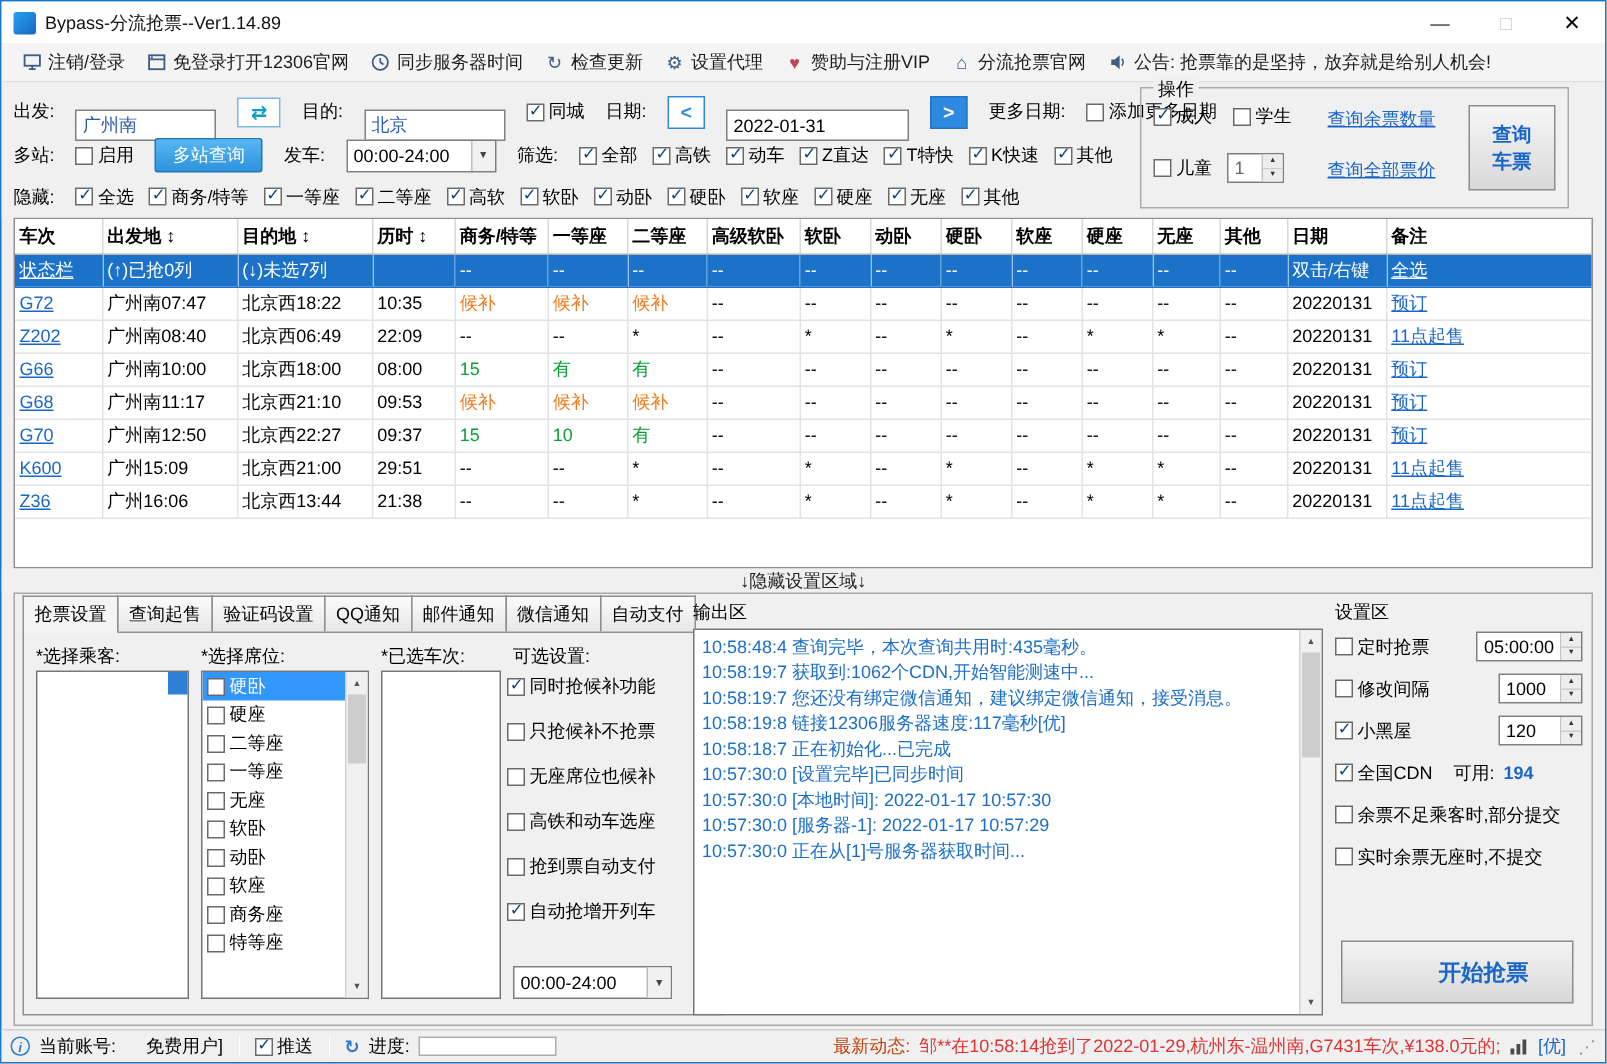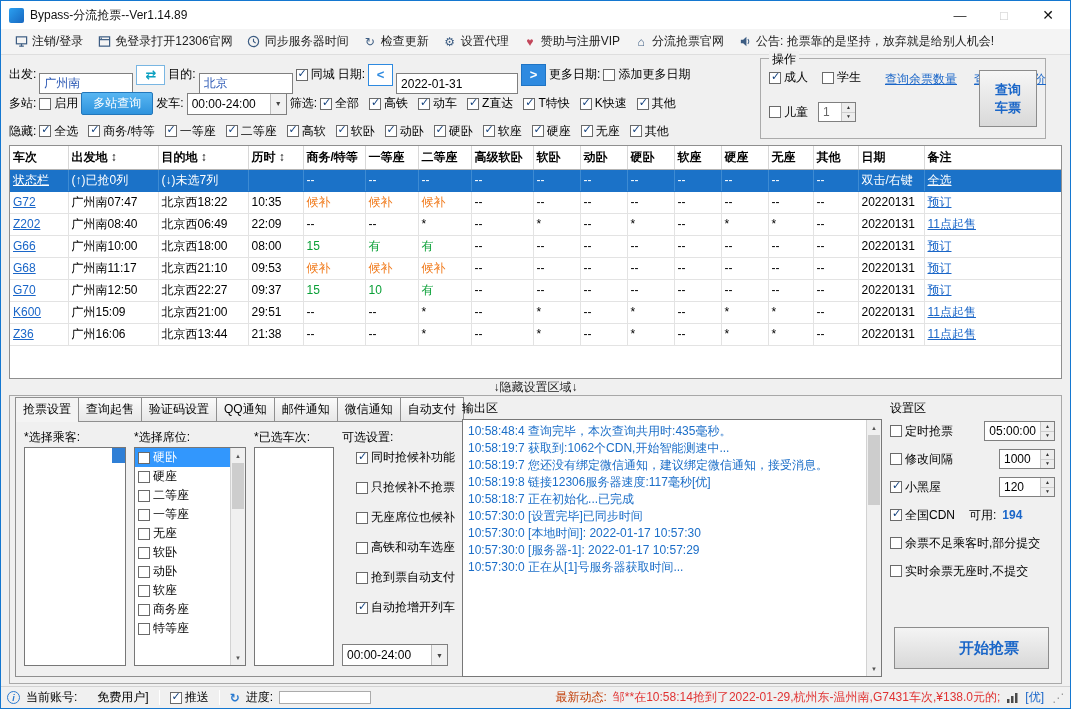--- a/index.html
+++ b/index.html
@@ -22,21 +22,21 @@
   .mi { width:14px; text-align:center; color:#3d5d83; font-size:12px; line-height:14px; flex:none; }
   .mi svg { display:block; margin:auto; }
 
   
   .tabstrip { display:flex; align-items:flex-end; height:23px; background:#f0f0f0; padding-left:3px; border-bottom:1px solid #8f8f8f; flex:none; }
   .tab { padding:3px 9px; font-size:12px; border:1px solid #8f8f8f; border-bottom:none; background:linear-gradient(#fdfdfd,#e7e7e7); margin-right:-1px; position:relative; }
   .tab.active { background:#f5f5f5; z-index:2; padding-bottom:4px; margin-bottom:-1px; }
 
   
   .query { position:relative; height:90px; background:#f0f0f0; padding:5px 8px 0; flex:none; }
-  .qrow { display:flex; align-items:center; height:29px; gap:3px; }
+  .qrow { display:flex; align-items:center; height:29px; gap:14px; }
   .qrow3 { height:26px; }
   .lab { font-size:12px; white-space:nowrap; }
   .tinput { height:21px; border:1px solid #7f7f7f; background:#fff; font-size:12px; color:#2b58b4; padding:0 4px; display:flex; align-items:center; white-space:nowrap;margin-top:18px; }
   .date-box { color:#000; width:122px; }
   .swap-btn { width:29px; height:20px; border:1px solid #79b6e2; background:#fff; color:#0ba0c0; display:flex; align-items:center; justify-content:center; font-size:13px; font-weight:bold; }
   .nav-btn { width:25px; height:22px; display:flex; align-items:center; justify-content:center; font-weight:bold; font-size:13px; }
   .nav-prev { background:#fff; border:1px solid #2e8ae0; color:#2e8ae0; }
   .nav-next { background:#2e8ae0; border:1px solid #1f74c4; color:#fff; }
   .cb { display:inline-flex; align-items:center; gap:3px; font-size:12px; white-space:nowrap; }
   .box { width:12px; height:12px; border:1px solid #6a6a6a; background:#fff; position:relative; flex:none; }
@@ -45,21 +45,21 @@
   .select { height:22px; border:1px solid #7f7f7f; background:#fff; display:flex; align-items:stretch; font-size:12px; }
   .select .sval { padding:0 4px; flex:1; display:flex; align-items:center; }
   .select .sarrow { width:16px; border-left:1px solid #bdbdbd; background:#f1f1f1; display:flex; align-items:center; justify-content:center; font-size:7px; color:#444; }
   .cbrow { display:flex; align-items:center; gap:10px; }
 
   
   .opbox { position:absolute; right:24px; top:3px; width:286px; height:81px; border:1px solid #ababab; }
   .opbox .leg { position:absolute; top:-8px; left:8px; background:#f0f0f0; padding:0 3px; font-size:12px; }
   .opbox .r1 { position:absolute; left:8px; top:10px; display:flex; gap:14px; align-items:center; }
   .opbox .r2 { position:absolute; left:8px; top:43px; display:flex; gap:10px; align-items:center; }
-  .opbox .links { position:absolute; left:124px; top:12px; display:flex; flex-direction:row; gap:17px; }
+  .opbox .links { position:absolute; left:124px; top:12px; display:flex; flex-direction:column; gap:17px; }
   .link { color:#1a66c8; text-decoration:underline; font-size:12px; white-space:nowrap; }
   .qbtn { position:absolute; right:8px; top:11px; width:58px; height:57px; border:1px solid #8c8c8c; background:linear-gradient(#f6f6f6,#d9d9d9); color:#1a66c8; font-weight:bold; font-size:13px; line-height:18px; display:flex; flex-direction:column; align-items:center; justify-content:center; }
 
   .spin { display:inline-flex; height:20px; border:1px solid #7f7f7f; background:#fff; align-items:stretch; }
   .spin .sv { padding:0 4px; font-size:12px; display:flex; align-items:center; min-width:22px; }
   .spin .sb { display:flex; flex-direction:column; width:14px; border-left:1px solid #c4c4c4; }
   .spin .sb span { flex:1; font-size:5px; line-height:5px; display:flex; align-items:center; justify-content:center; background:#ededed; color:#333; }
   .spin .sb span:first-child { border-bottom:1px solid #cdcdcd; }
 
   
@@ -85,21 +85,21 @@
   .col-lab { position:absolute; top:7px; font-size:12px; }
   .listbox { position:absolute; top:25px; bottom:10px; background:#fff; border:1px solid #777; }
   .sel-mark { position:absolute; right:0; top:0; width:13px; height:15px; background:#2f7fd6; }
   .seat-items { position:absolute; left:0; top:0; right:15px; bottom:0; overflow:hidden; }
   .seat-row { display:flex; align-items:center; gap:3px; height:19px; padding-left:3px; }
   .seat-row.selected { background:#3297fd; color:#fff; }
   .vscroll { position:absolute; right:0; top:0; bottom:0; width:15px; background:#f0f0f0; border-left:1px solid #d2d2d2; display:flex; flex-direction:column; }
   .vs-btn { height:15px; font-size:6px; display:flex; align-items:center; justify-content:center; color:#555; }
   .vs-track { flex:1; position:relative; }
   .vs-thumb { position:absolute; top:0; left:1px; right:1px; height:46px; background:#cdcdcd; }
-  .opt-col { position:absolute; left:340px; top:27px; width:112px; bottom:8px; }
+  .opt-col { position:absolute; left:322px; top:27px; width:112px; bottom:8px; }
   .opt-col .cb { display:flex; margin-bottom:13px; }
 
   .outsec { position:absolute; left:452px; top:4px; width:420px; bottom:6px; }
   .outlab { font-size:12px; }
   .logbox { position:absolute; top:19px; left:0; right:0; bottom:0; border:1px solid #777; background:#fff; padding:3px 18px 3px 5px; overflow:hidden; }
   .logline { font-size:12px; line-height:17px; color:#1b6ec8; white-space:nowrap; overflow:hidden; }
   .logbox .vscroll { border-left:1px solid #d2d2d2; }
   .log-thumb { height:70px; }
 
   .setsec { position:absolute; left:880px; top:4px; right:6px; bottom:6px; }

